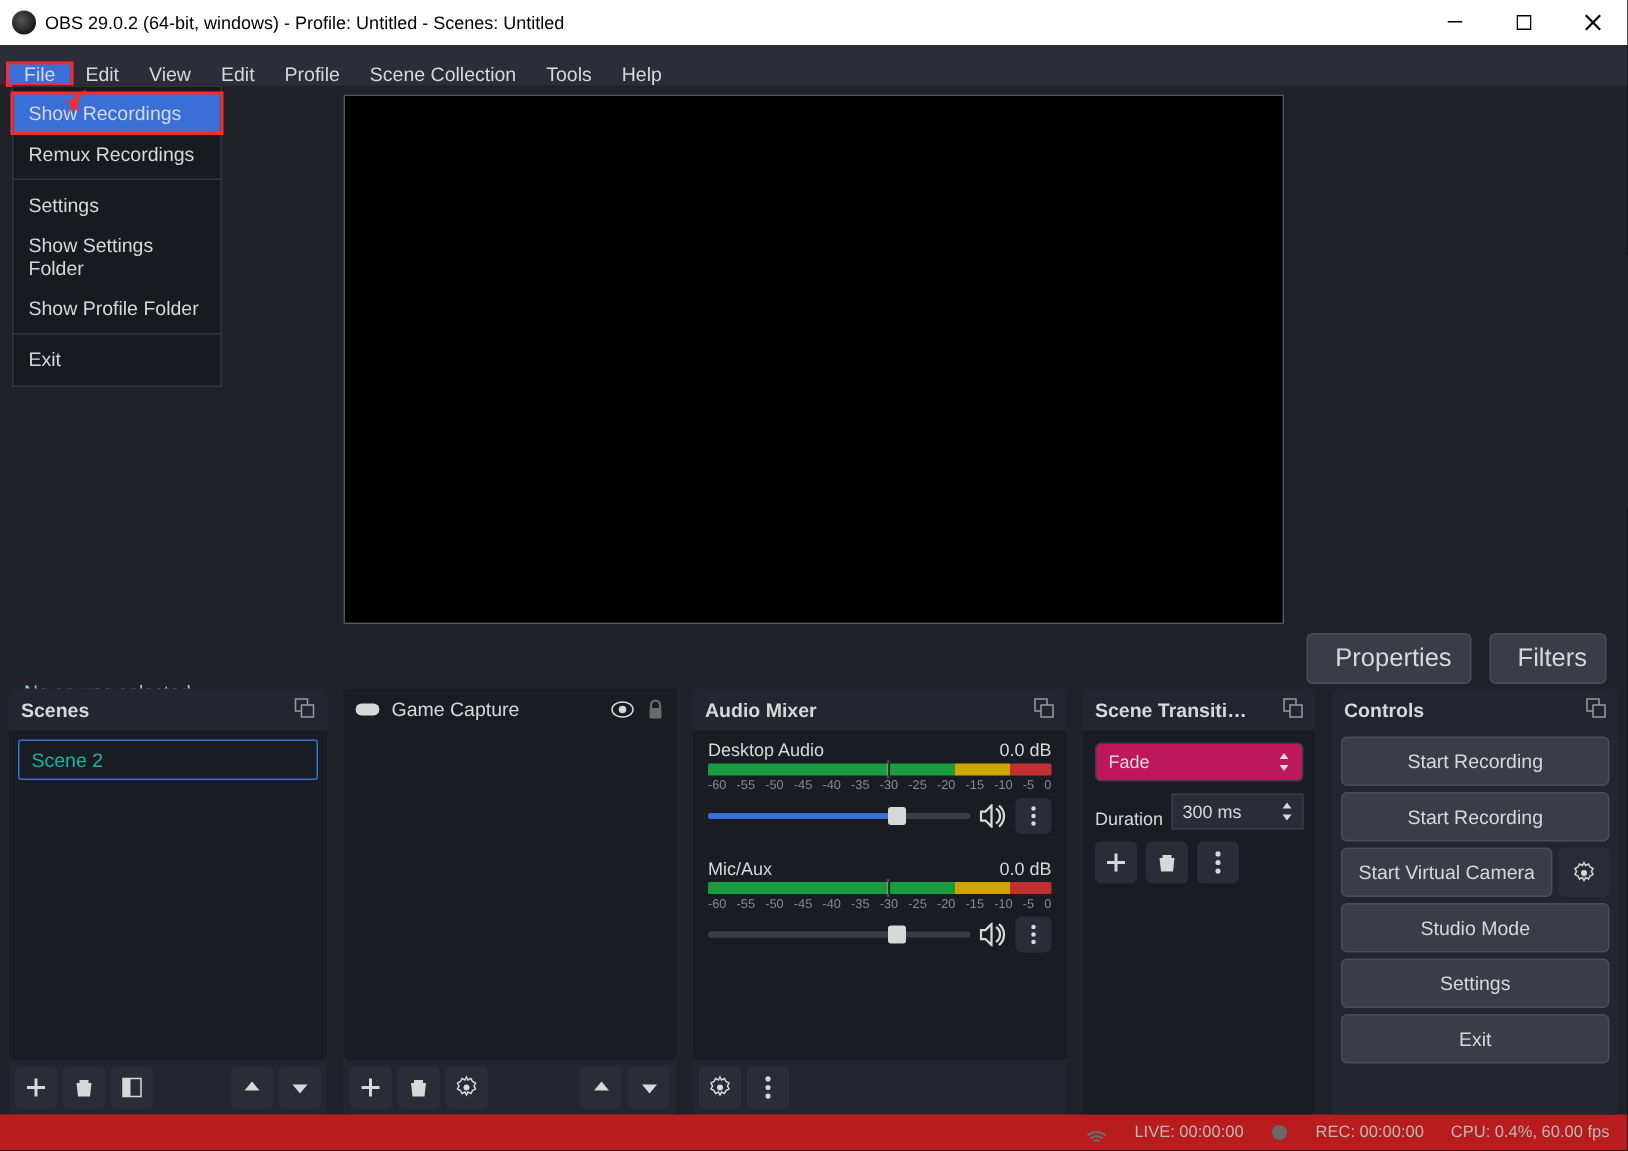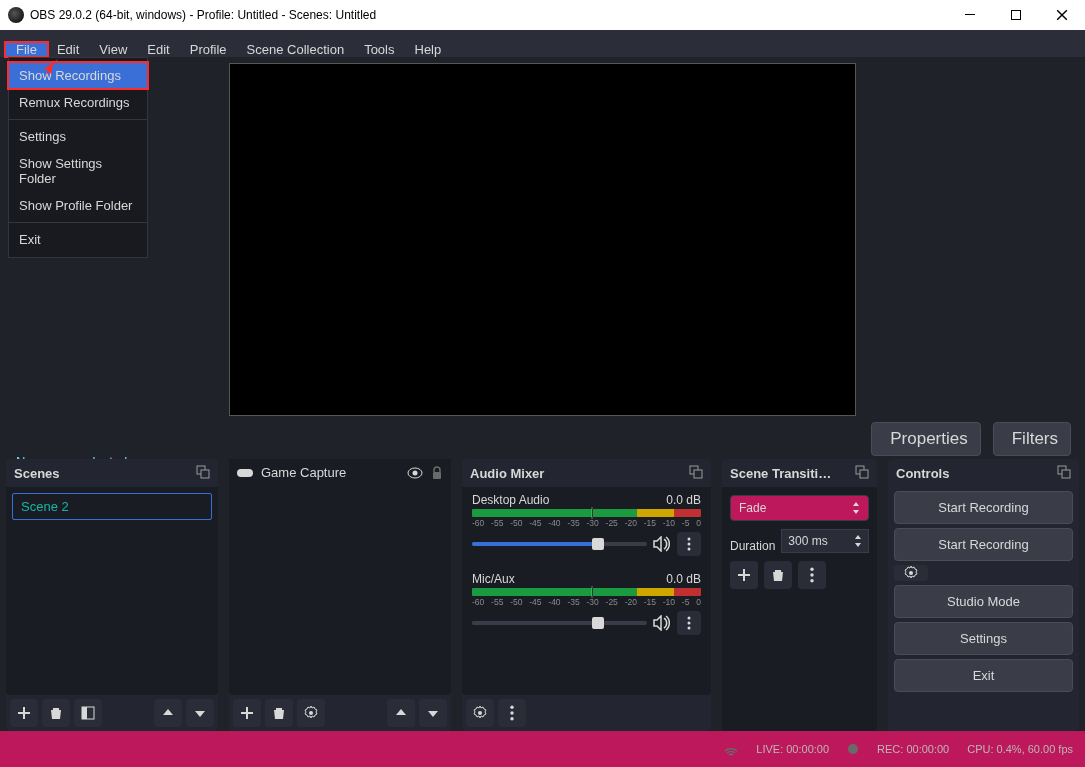--- a/index.html
+++ b/index.html
@@ -50,21 +50,21 @@
 .slider .thumb { position:absolute; top:-4px; width:12px; height:12px; background:#d8d8d8; border-radius:2px; transform:translateX(-50%); }
 .vdots { width:24px; height:24px; background:#2a2d38; border-radius:4px; display:flex; align-items:center; justify-content:center; }
 .trans-body { padding:8px; display:flex; flex-direction:column; gap:8px; }
 .select { background:#be185d; color:#d8d8d8; border:1px solid #3a3d48; border-radius:4px; padding:5px 8px; font-size:12px; display:flex; justify-content:space-between; align-items:center; }
 .dur-row { display:flex; align-items:flex-end; gap:6px; color:#d8d8d8; font-size:12px; }
 .spin { background:#2a2d38; border:1px solid #3a3d48; border-radius:0; padding:4px 6px; color:#d8d8d8; font-size:12px; flex:1; display:flex; justify-content:space-between; align-items:center; }
 .trans-btns { display:flex; gap:6px; }
 .control-btn { background:#3a3d48; color:#d8d8d8; border:1px solid #4a4d58; border-radius:4px; padding:8px; font-size:13px; text-align:center; margin:4px 6px 0; cursor:default; }
 .vcam-row { display:flex; gap:4px; margin:4px 6px 0; }
 .vcam-row .control-btn { margin:0; flex:1; }
-.statusbar { height:36px; background:#be185d; color:#b8b8b8; font-size:11px; display:flex; align-items:center; justify-content:flex-end; gap:18px; padding:0 12px; }
+.statusbar { height:24px; background:#b91c1c; color:#b8b8b8; font-size:11px; display:flex; align-items:center; justify-content:flex-end; gap:18px; padding:0 12px; }
 .dock-icon { color:#9a9a9a; }
 svg { fill:currentColor; }
 </style>
 </head>
 <body>
 
 <div class="window">
 
   <div class="titlebar">
     <div class="titlebar-icon"></div>
@@ -382,20 +382,21 @@
         <span>Controls</span>
         <span class="dock-icon"><svg width="14" height="14" viewBox="0 0 14 14">
               <rect x="1" y="1" width="8" height="8" fill="none" stroke="currentColor"></rect>
               <rect x="5" y="5" width="8" height="8" fill="#232631" stroke="currentColor"></rect>
             </svg></span>
       </div>
       <div class="panel-body" style="background:#232631">
         <div class="control-btn">Start Recording</div>
         <div class="control-btn">Start Recording</div>
         <div class="vcam-row">
+          <div class="control-btn">Start Virtual Camera</div>
           <div class="icon-btn" style="width:34px;height:auto">
               <svg viewBox="0 0 16 16">
                 <circle cx="8" cy="8" r="2"></circle>
                 <path d="M8 1l1 2 2-1 1 2 2 1-1 2 1 2-2 1-1 2-2-1-1 2-1-2-2 1-1-2-2-1 1-2-1-2 2-1 1-2 2 1z" fill="none" stroke="currentColor"></path>
               </svg>
             </div>
         </div>
         <div class="control-btn">Studio Mode</div>
         <div class="control-btn">Settings</div>
         <div class="control-btn">Exit</div>

